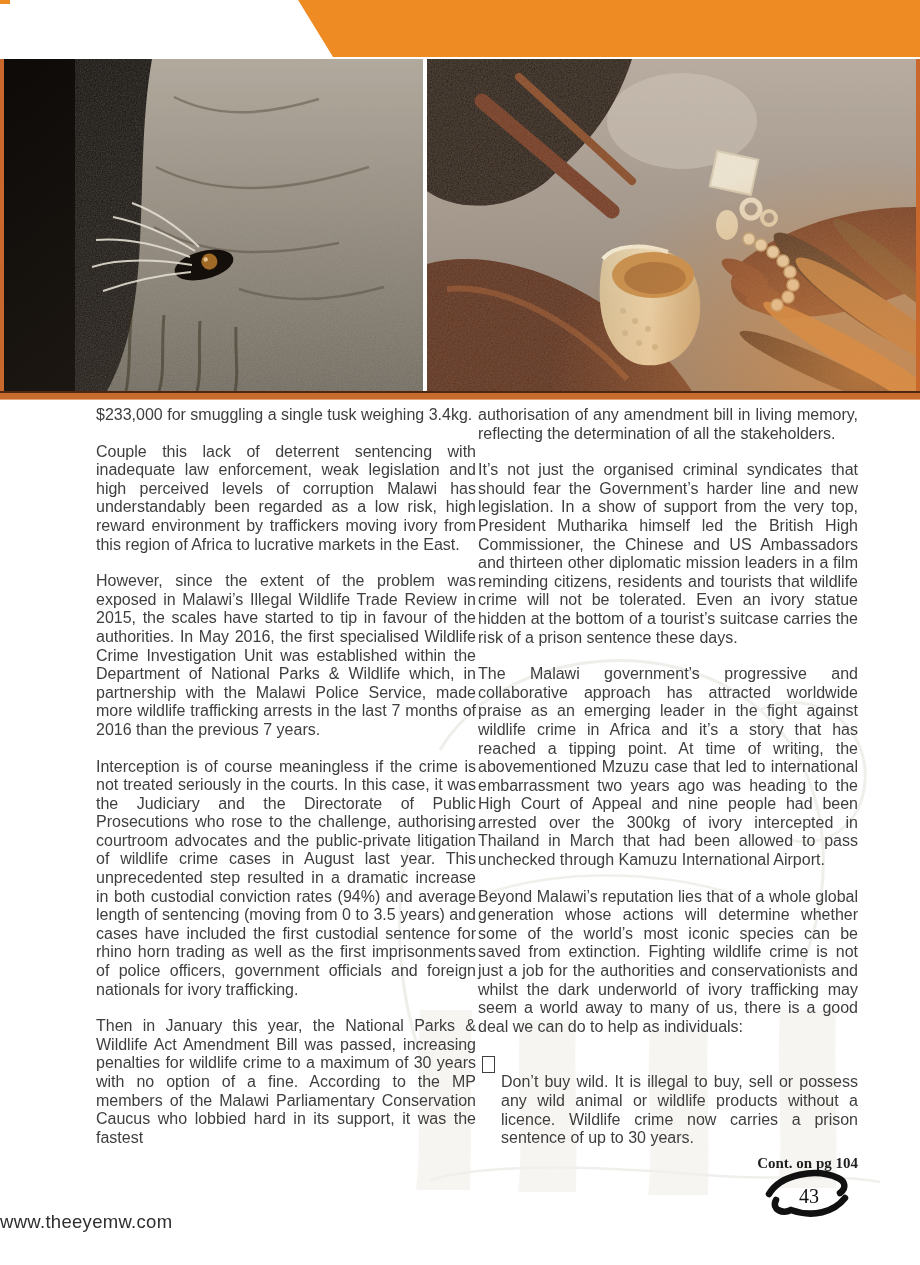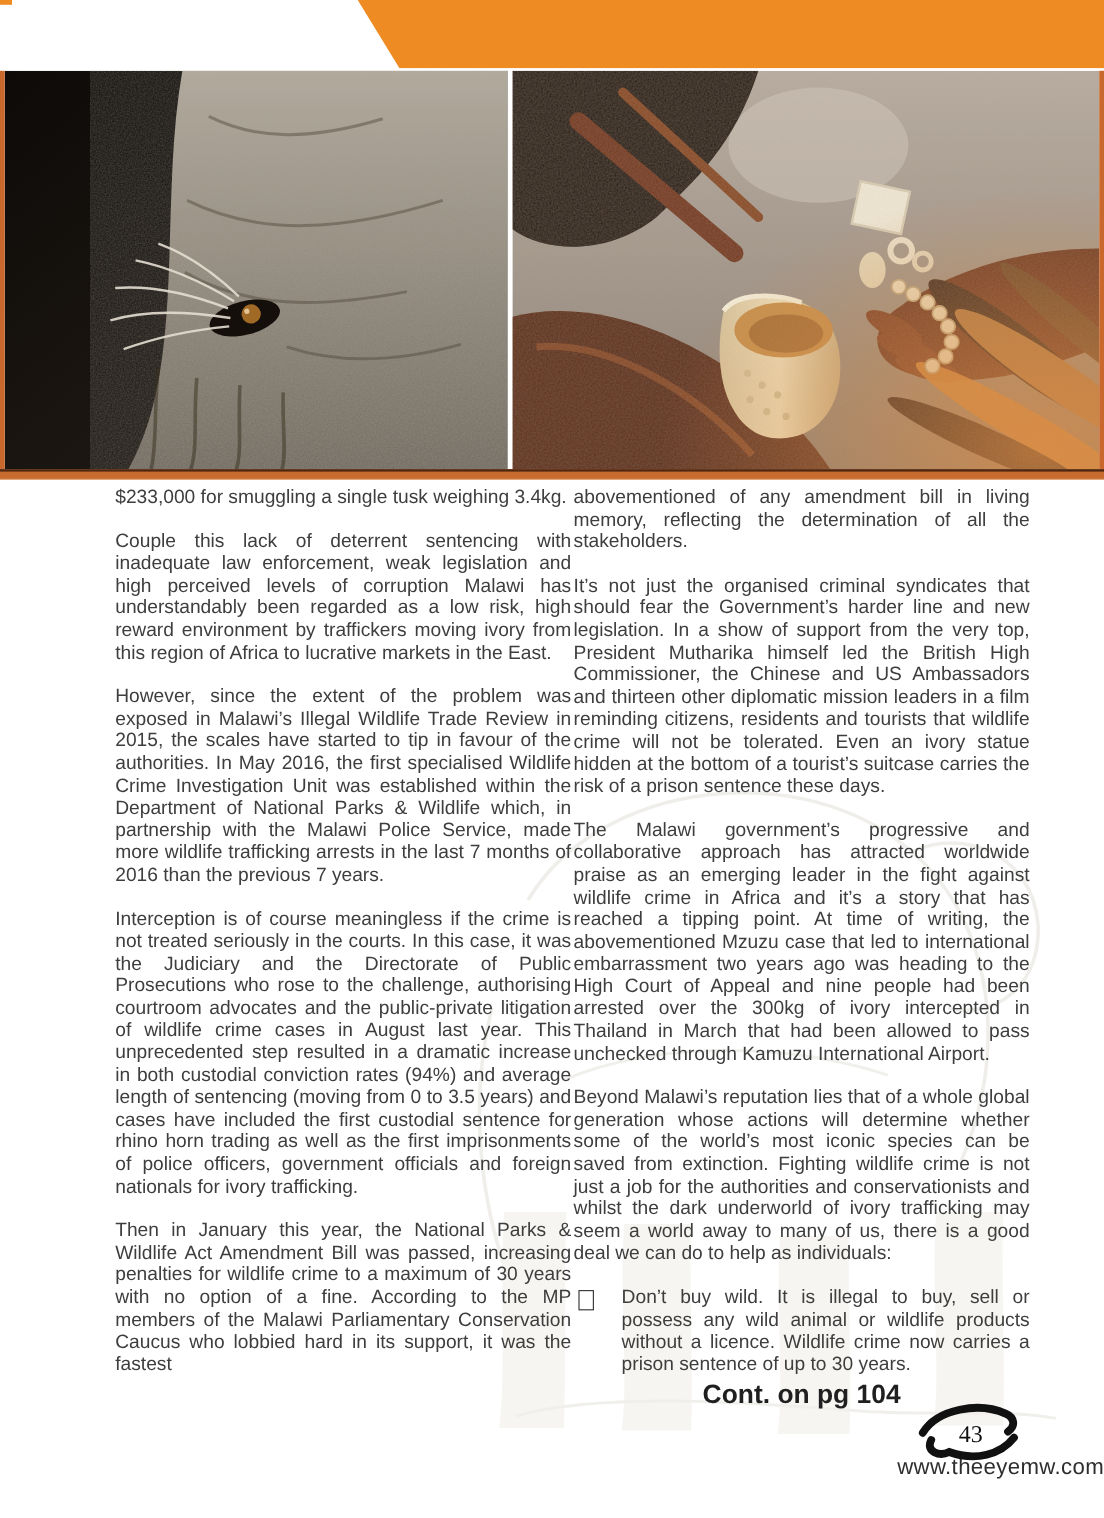--- a/index.html
+++ b/index.html
@@ -40,34 +40,34 @@
     z-index:0; opacity:.6; pointer-events:none;
   }
   
   .col {
     position:absolute; top:406px; width:380px; z-index:1;
     font-size:16px; line-height:18.6px; color:#3e3e3e;
   }
   .col-left { left:82px;margin-left:14px; }
   .col-right { left:478px; }
   .para { margin:0 0 18px 0; text-align:justify; }
-  .bullet-row { display:flex; margin:0 0 6px 0; }
+  .bullet-row { display:flex; margin:0 0 6px 0;flex-direction:column; }
   .bullet-marker {
     flex:none; width:11px; height:15px; margin:2px 0 0 4px;
     border:1.6px solid #3e3e3e; background:transparent;
   }
   .bullet-text { margin:0 0 0 23px; text-align:justify; }
   .cont {
-    margin:2px 0 0 0; text-align:center;
-    font-weight:bold; font-size:22px; color:#1f1f1f;
+    margin:2px 0 0 0; text-align:right;
+    font-weight:bold; font-size:15px; color:#1f1f1f;font-family:Liberation Serif, serif;
   }
   
   .footer-url {
     position:absolute; top:1211px; left:0; width:920px; z-index:1;
-    text-align:right; font-size:18.5px; letter-spacing:.3px; color:#2e2e2e;
+    text-align:left; font-size:18.5px; letter-spacing:.3px; color:#2e2e2e;
   }
   .eye-logo { position:absolute; left:762px; top:1166px; width:94px; height:56px; z-index:2; }
   .eye-logo svg { display:block; width:100%; height:100%; }
   .eye-num {
     position:absolute; left:50%; top:54%; transform:translate(-50%,-50%);
     font-size:20px; color:#101010;font-family:Liberation Serif, serif;
   }
 </style>
 </head>
 <body>
@@ -232,21 +232,21 @@
   <section class="col col-left">
       <p class="para">$233,000 for smuggling a single tusk weighing 3.4kg.</p>
       <p class="para">Couple this lack of deterrent sentencing with inadequate law enforcement, weak legislation and high perceived levels of corruption Malawi has understandably been regarded as a low risk, high reward environment by traffickers moving ivory from this region of Africa to lucrative markets in the East.</p>
       <p class="para">However, since the extent of the problem was exposed in Malawi’s Illegal Wildlife Trade Review in 2015, the scales have started to tip in favour of the authorities. In May 2016, the first specialised Wildlife Crime Investigation Unit was established within the Department of National Parks &amp; Wildlife which, in partnership with the Malawi Police Service, made more wildlife trafficking arrests in the last 7 months of 2016 than the previous 7 years.</p>
       <p class="para">Interception is of course meaningless if the crime is not treated seriously in the courts. In this case, it was the Judiciary and the Directorate of Public Prosecutions who rose to the challenge, authorising courtroom advocates and the public-private litigation of wildlife crime cases in August last year. This unprecedented step resulted in a dramatic increase in both custodial conviction rates (94%) and average length of sentencing (moving from 0 to 3.5 years) and cases have included the first custodial sentence for rhino horn trading as well as the first imprisonments of police officers, government officials and foreign nationals for ivory trafficking.</p>
       <p class="para">Then in January this year, the National Parks &amp; Wildlife Act Amendment Bill was passed, increasing penalties for wildlife crime to a maximum of 30 years with no option of a fine. According to the MP members of the Malawi Parliamentary Conservation Caucus who lobbied hard in its support, it was the fastest</p>
     </section>
 
   <section class="col col-right">
     <div>
-        <p class="para">abovementioned of any amendment bill in living memory, reflecting the determination of all the stakeholders.</p>
+        <p class="para">authorisation of any amendment bill in living memory, reflecting the determination of all the stakeholders.</p>
         <p class="para">It’s not just the organised criminal syndicates that should fear the Government’s harder line and new legislation. In a show of support from the very top, President Mutharika himself led the British High Commissioner, the Chinese and US Ambassadors and thirteen other diplomatic mission leaders in a film reminding citizens, residents and tourists that wildlife crime will not be tolerated. Even an ivory statue hidden at the bottom of a tourist’s suitcase carries the risk of a prison sentence these days.</p>
         <p class="para">The Malawi government’s progressive and collaborative approach has attracted worldwide praise as an emerging leader in the fight against wildlife crime in Africa and it’s a story that has reached a tipping point. At time of writing, the abovementioned Mzuzu case that led to international embarrassment two years ago was heading to the High Court of Appeal and nine people had been arrested over the 300kg of ivory intercepted in Thailand in March that had been allowed to pass unchecked through Kamuzu International Airport.</p>
         <p class="para">Beyond Malawi’s reputation lies that of a whole global generation whose actions will determine whether some of the world’s most iconic species can be saved from extinction. Fighting wildlife crime is not just a job for the authorities and conservationists and whilst the dark underworld of ivory trafficking may seem a world away to many of us, there is a good deal we can do to help as individuals:</p>
       </div>
     <div class="bullet-row">
       <span class="bullet-marker"></span>
       <p class="bullet-text">Don’t buy wild. It is illegal to buy, sell or possess any wild animal or wildlife products without a licence. Wildlife crime now carries a prison sentence of up to 30 years.</p>
     </div>
     <p class="cont">Cont. on pg 104</p>
   </section>

